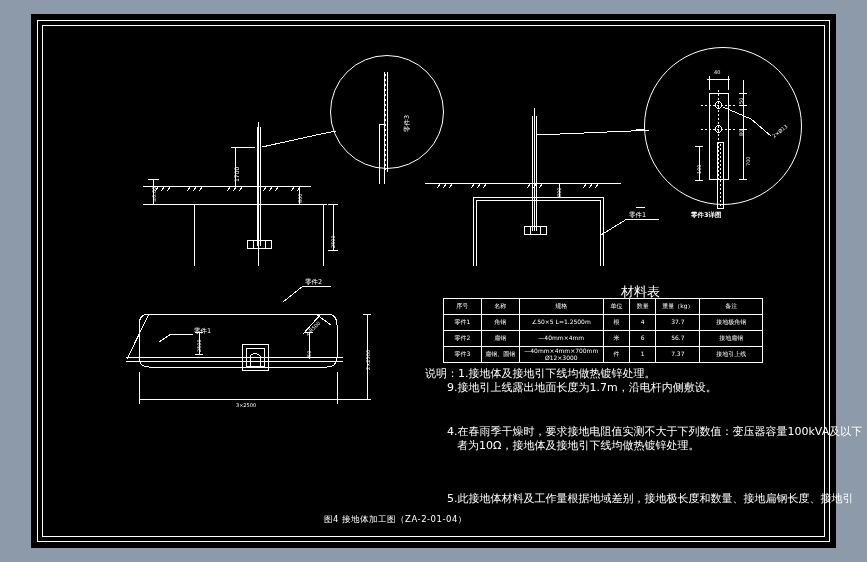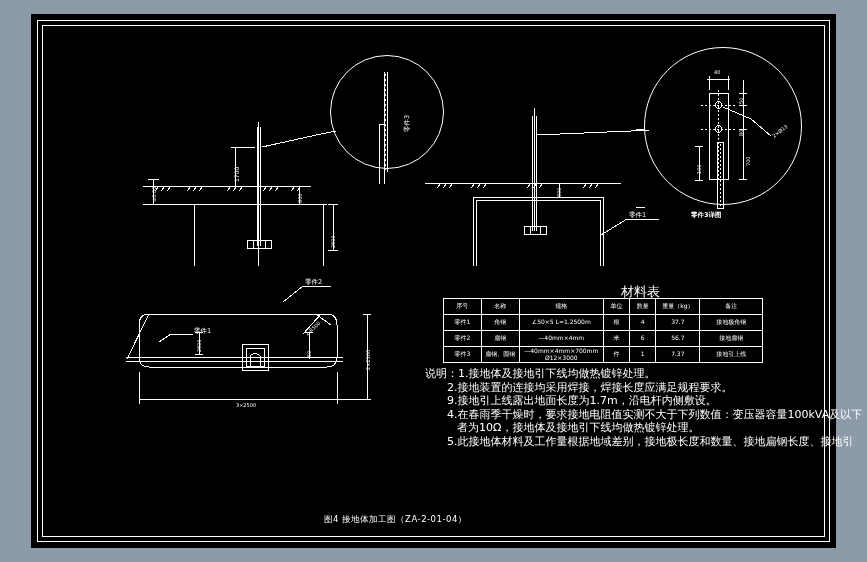--- a/index.html
+++ b/index.html
@@ -292,22 +292,21 @@
           <td>件</td>
           <td>1</td>
           <td>7.37</td>
           <td>接地引上线</td>
         </tr>
       </tbody>
     </table>
 
     <div class="notes" style="left:394px;top:353px;">
       <div class="ni"><span>说明：</span><span>1.接地体及接地引下线均做热镀锌处理。</span></div>
-      <div class="ni indent" style="padding-left:22px;">2.接地装置的连接均采用焊接，焊接长度应满足规程要求。</div>
       <div class="ni indent" style="padding-left:22px;">9.接地引上线露出地面长度为1.7m，沿电杆内侧敷设。</div>
-      <div class="ni indent" style="padding-left:22px;">4.在春雨季干燥时，要求接地电阻值实测不大于下列数值：变压器容量100kVA及以下</div>
+      <div class="ni indent" style="padding-left:22px;margin-top:31px;">4.在春雨季干燥时，要求接地电阻值实测不大于下列数值：变压器容量100kVA及以下</div>
       <div class="ni indent" style="padding-left:32px;">者为10Ω，接地体及接地引下线均做热镀锌处理。</div>
-      <div class="ni indent" style="padding-left:22px;">5.此接地体材料及工作量根据地域差别，接地极长度和数量、接地扁钢长度、接地引</div>
+      <div class="ni indent" style="padding-left:22px;margin-top:40px;">5.此接地体材料及工作量根据地域差别，接地极长度和数量、接地扁钢长度、接地引</div>
     </div>
 
     <div class="sheettitle" style="left:293px;top:500px;">图4  接地体加工图（ZA-2-01-04）</div>
   </div>
 </div>
 
 </body></html>

